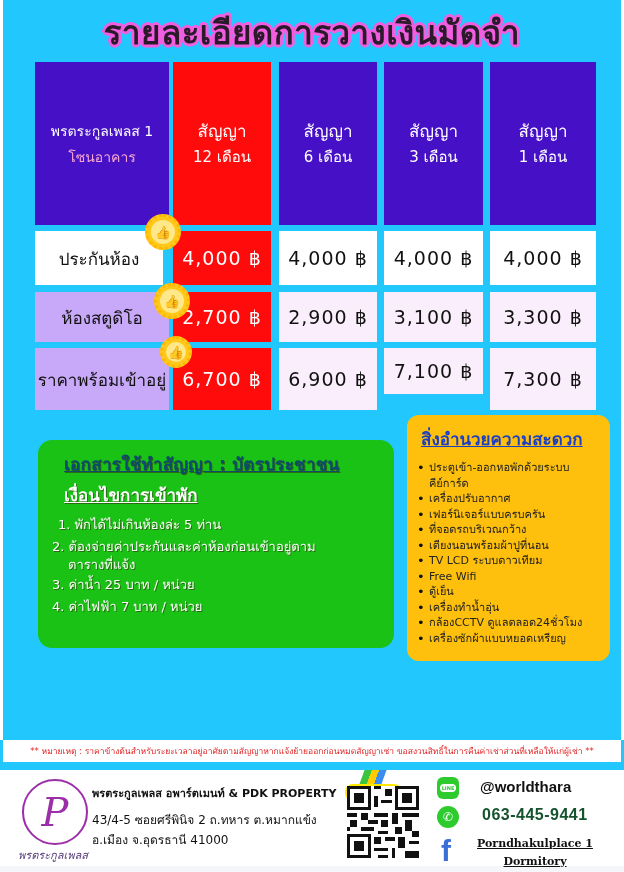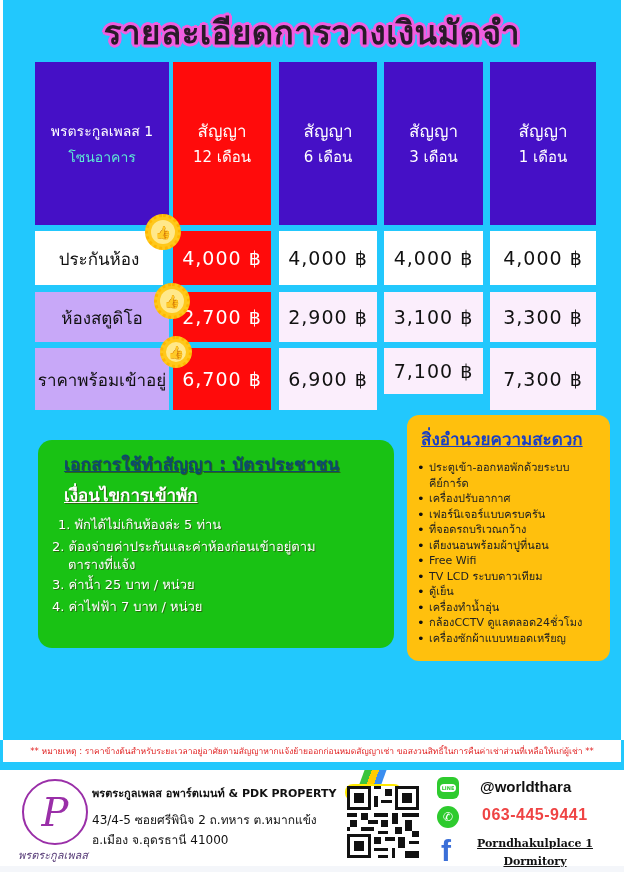--- a/index.html
+++ b/index.html
@@ -11,21 +11,21 @@
   .title {
     position: absolute; left: 0; top: 6px; width: 618px; text-align: center;
     font-size: 33px; font-weight: bold; color: #2a1a2a; letter-spacing: 0.5px;
     text-shadow: 3px 0 0 #f15ee0, -3px 0 0 #f15ee0, 0 3px 0 #f15ee0, 0 -3px 0 #f15ee0,
                  2px 2px 0 #f15ee0, -2px -2px 0 #f15ee0, 2px -2px 0 #f15ee0, -2px 2px 0 #f15ee0;
   }
 
   .cell { position: absolute; display: flex; flex-direction: column; align-items: center; justify-content: center; text-align: center; }
   .hdr { background: #4510c6; color: #ffffff; font-size: 17px; line-height: 26px; }
   .hdr.red { background: #ff0b0b; }
-  .hdr .sub-yellow { color: #5eead4; font-size: 14px; }
+  .hdr .sub-yellow { color: #f9a8d4; font-size: 14px; }
   .hdr .line1 { font-size: 17px; }
   .hdr .line2 { font-size: 15px; }
   .hdr .brand { font-size: 14px; }
 
   .rowlabel { font-size: 17px; color: #111; }
   .rowlabel.white { background: #ffffff; }
   .rowlabel.lav { background: #c8a8f8; }
   .price { font-size: 19px; color: #111; letter-spacing: 1px; }
   .price.white { background: #ffffff; }
   .price.pink { background: #fbeefc; }
@@ -74,21 +74,21 @@
 
   .qr { position: absolute; left: 347px; top: 786px; width: 72px; height: 72px; background: #fff; }
   .qr svg { width: 72px; height: 72px; display: block; }
 
   .icon-line { position: absolute; left: 437px; top: 777px; width: 22px; height: 22px; background: #2ecb2e; border-radius: 6px; display: flex; align-items: center; justify-content: center; }
   .icon-line span { background: #fff; color: #2ecb2e; font-size: 5px; font-weight: bold; border-radius: 6px; padding: 1px 2px; }
   .icon-phone { position: absolute; left: 437px; top: 806px; width: 22px; height: 22px; background: #2ecb2e; border-radius: 50%; display: flex; align-items: center; justify-content: center; color: #fff; font-size: 12px; }
   .icon-fb { position: absolute; left: 441px; top: 836px; width: 18px; height: 30px; color: #3b6fd8; font-size: 30px; font-weight: bold; line-height: 30px; font-family: "Liberation Sans", sans-serif; }
 
   .line-id { position: absolute; left: 480px; top: 778px; font-size: 15px; font-weight: bold; color: #111; font-family: "Liberation Sans", sans-serif; }
-  .phone { position: absolute; left: 482px; top: 806px; font-size: 16px; font-weight: bold; color: #ef4444; letter-spacing: 0.5px; font-family: "Liberation Sans", sans-serif; }
+  .phone { position: absolute; left: 482px; top: 806px; font-size: 16px; font-weight: bold; color: #14532d; letter-spacing: 0.5px; font-family: "Liberation Sans", sans-serif; }
   .fb-name { position: absolute; left: 470px; top: 835px; width: 130px; text-align: center; font-size: 11px; font-weight: bold; color: #111; line-height: 18px; font-family: "DejaVu Serif", serif; text-decoration: underline; }
 </style>
 </head>
 <body>
 
 <div class="poster">
   <div class="title">รายละเอียดการวางเงินมัดจำ</div>
 
   <div class="cell hdr" style="left:32px;top:62px;width:134px;height:163px;">
     <div class="brand">พรตระกูลเพลส 1</div>
@@ -152,22 +152,22 @@
 </div>
 
 <div class="yellow-box">
   <div class="fac-title">สิ่งอำนวยความสะดวก</div>
   <ul>
     <li style="padding-right:20px;">ประตูเข้า-ออกหอพักด้วยระบบคีย์การ์ด</li>
     <li>เครื่องปรับอากาศ</li>
     <li>เฟอร์นิเจอร์แบบครบครัน</li>
     <li>ที่จอดรถบริเวณกว้าง</li>
     <li>เตียงนอนพร้อมผ้าปูที่นอน</li>
+    <li>TV LCD ระบบดาวเทียม</li>
     <li>Free Wifi</li>
-    <li>TV LCD ระบบดาวเทียม</li>
     <li>ตู้เย็น</li>
     <li>เครื่องทำน้ำอุ่น</li>
     <li>กล้องCCTV ดูแลตลอด24ชั่วโมง</li>
     <li>เครื่องซักผ้าแบบหยอดเหรียญ</li>
   </ul>
 </div>
 
 <div class="note-bar">** หมายเหตุ : ราคาข้างต้นสำหรับระยะเวลาอยู่อาศัยตามสัญญาหากแจ้งย้ายออกก่อนหมดสัญญาเช่า ขอสงวนสิทธิ์ในการคืนค่าเช่าส่วนที่เหลือให้แก่ผู้เช่า **</div>
 <div class="note-edge" style="left:0;"></div>
 <div class="note-edge" style="left:621px;"></div>

